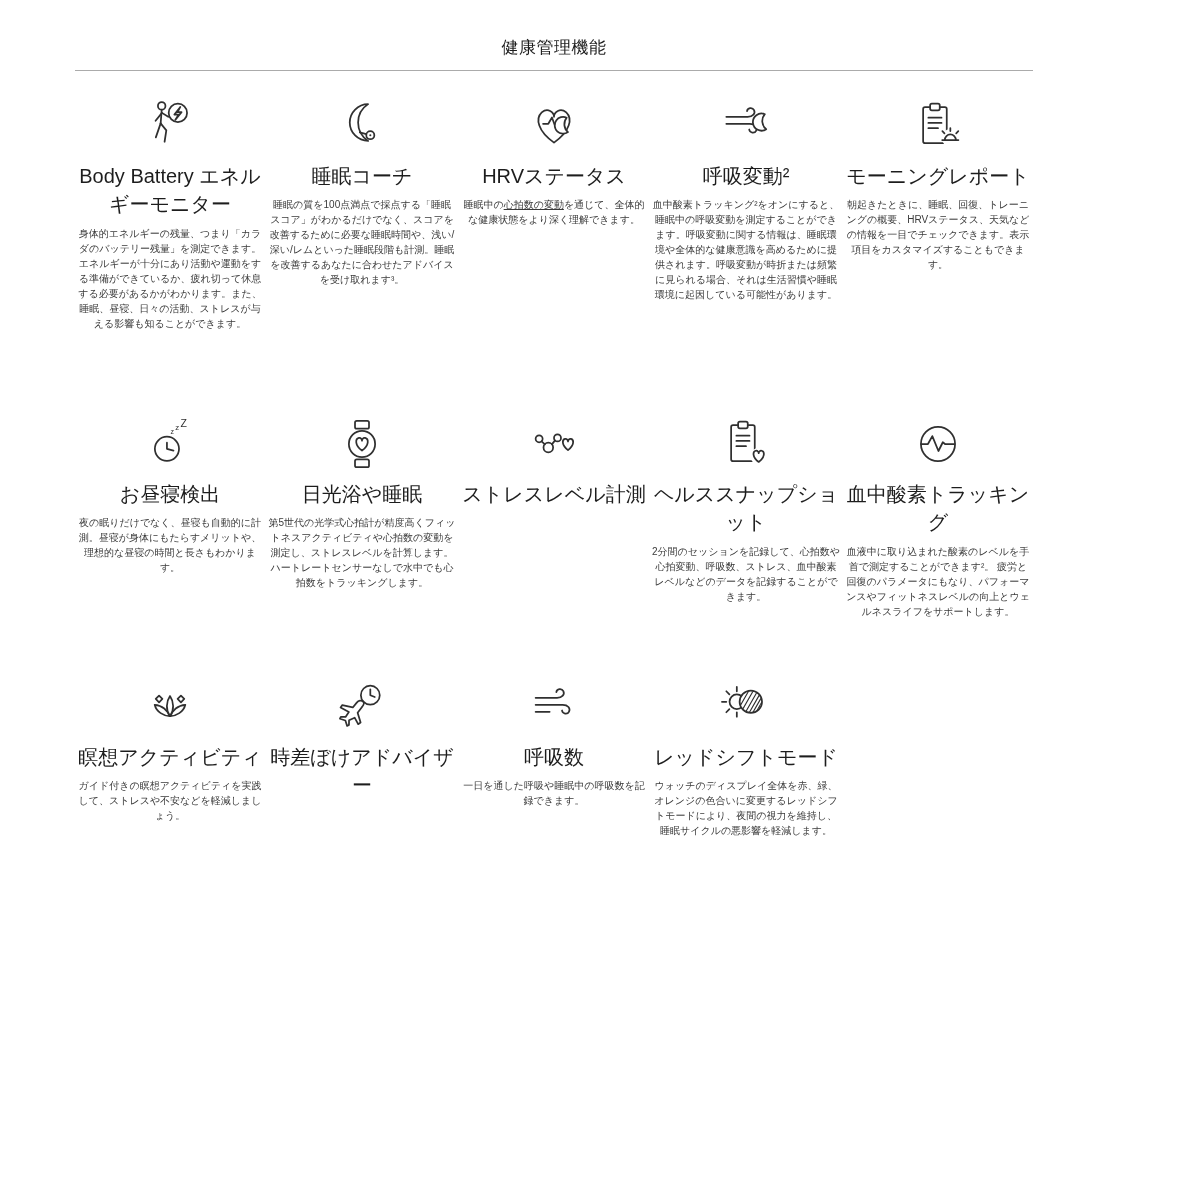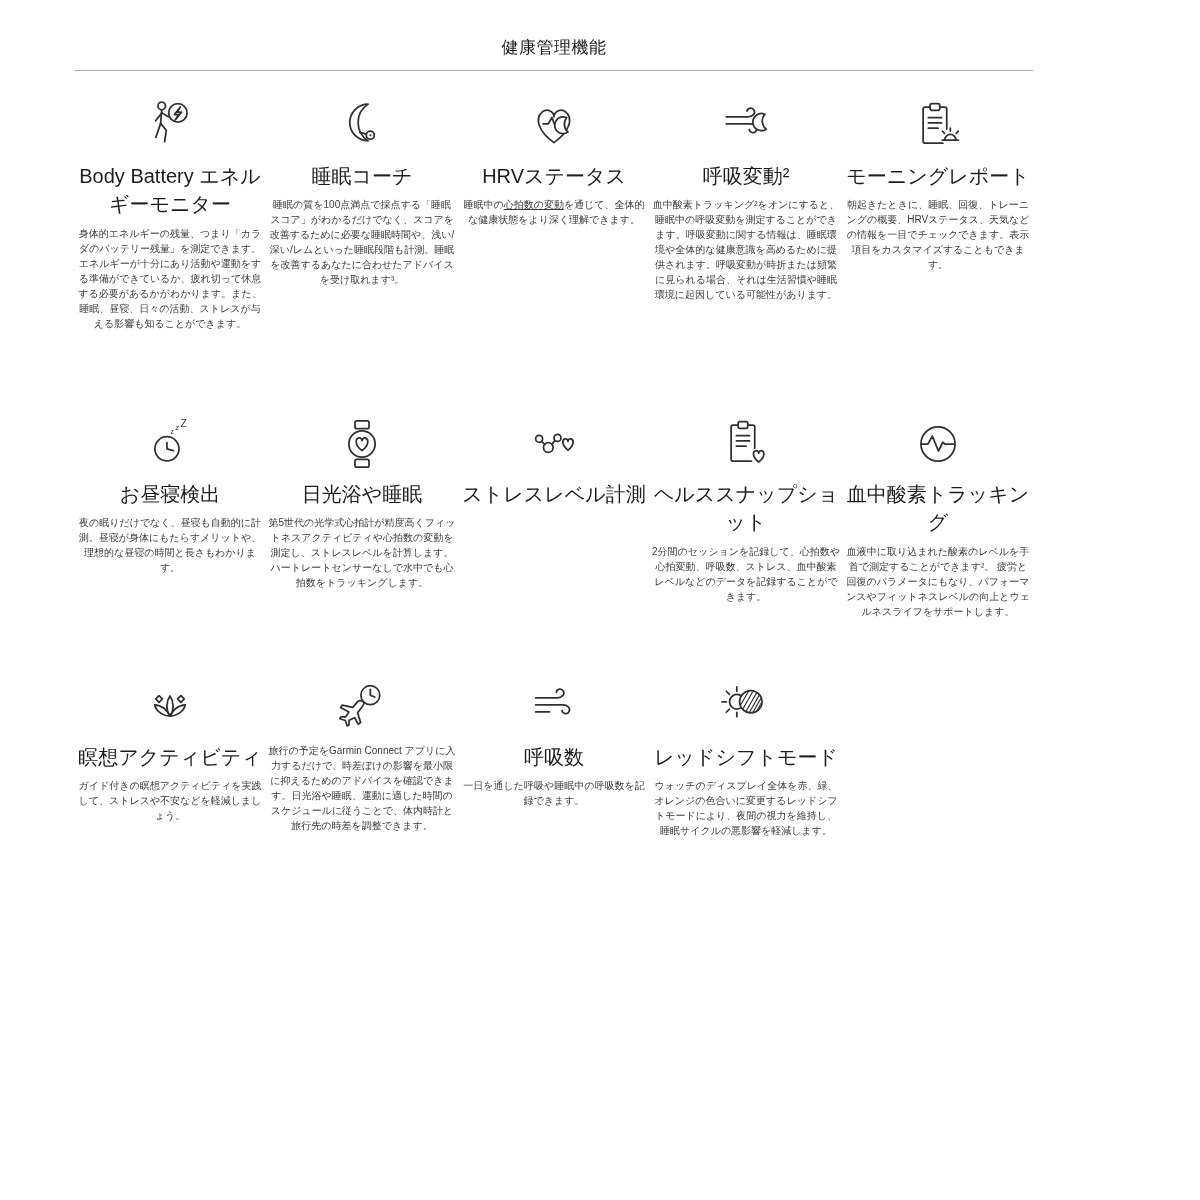--- a/index.html
+++ b/index.html
@@ -193,21 +193,21 @@
     </article>
 
     <article class="feature">
       <div class="icon-box">
         <svg class="icon-svg" width="56" height="56" viewBox="0 0 64 64" aria-hidden="true">
           <circle cx="41.5" cy="18.5" r="10.8"></circle>
           <path d="M41.5 18.5 V11.8 M41.5 18.5 L46.6 20.6"></path>
           <path d="M33.5 26 C31 23.8 28 24.6 26 27 L21.5 32.5 L9.5 29.8 L7.5 32.6 L17 37.8 L13.2 43.4 L7.8 43.3 L6.8 45.4 L13 47.4 L15 53.6 L17.1 52.6 L17.2 47.2 L23.6 44.2 L27.6 51.6 L30.4 49.8 L27 38.6 L31.8 32.2 C33.8 29.8 35.5 27.8 33.5 26 Z" fill="#ffffff"></path>
         </svg>
       </div>
-      <p class="feature-desc">旅行の予定をGarmin Connect アプリに入力するだけで、時差ぼけの影響を最小限に抑えるためのアドバイスを確認できます。日光浴や睡眠、運動に適した時間のスケジュールに従うことで、体内時計と旅行先の時差を調整できます。</p>
+      <h2 class="feature-title">時差ぼけアドバイザー</h2>
     </article>
 
 
     <article class="feature">
       <div class="icon-box">
         <svg class="icon-svg" width="56" height="56" viewBox="0 0 64 64" aria-hidden="true">
           <path d="M11 21.5 H35.5 C41.5 21.5 44.5 17.5 42.7 13.8 C40.9 10.2 35.1 11 34.7 15"></path>
           <path d="M11 29.5 H42 C48 29.5 51 33.5 49.2 37.2 C47.4 40.8 41.6 40 41.2 36"></path>
           <path d="M11 37.5 H27"></path>
         </svg>

